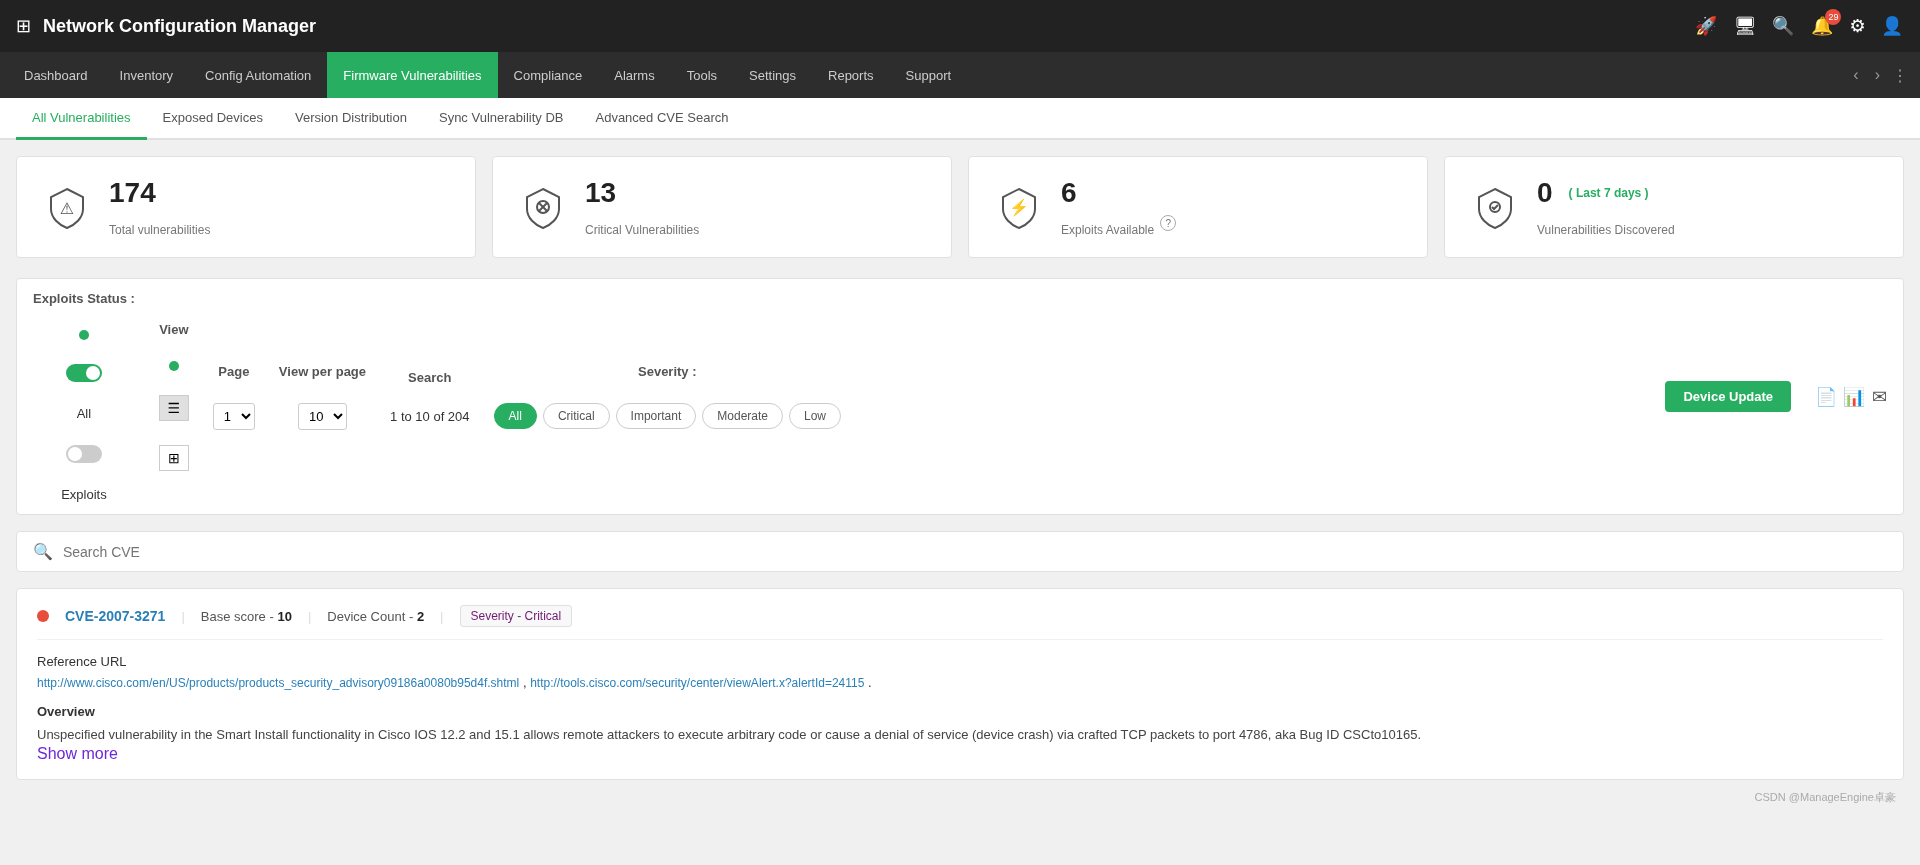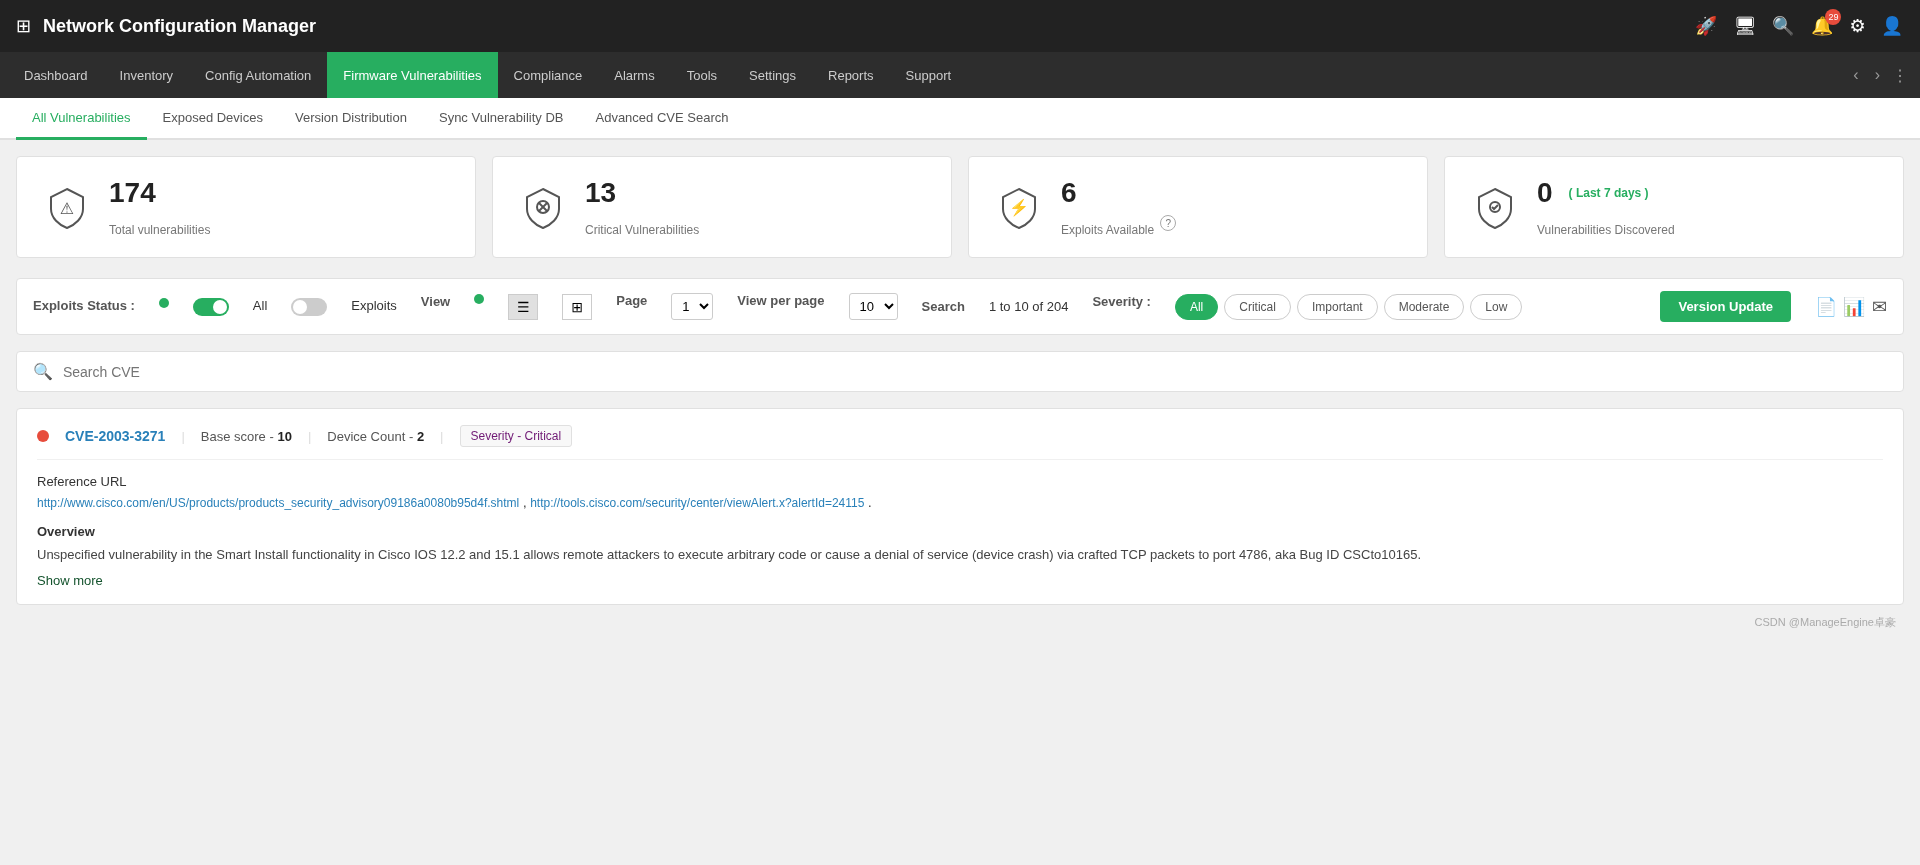--- a/index.html
+++ b/index.html
@@ -112,21 +112,21 @@
     .controls-row {
       background: #fff;
       border: 1px solid #e0e0e0;
       border-radius: 4px;
       padding: 12px 16px;
       display: flex;
       align-items: center;
       gap: 24px;
       margin-bottom: 16px;
     }
-    .control-group { display: flex; gap: 24px; }
+    .control-group { display: flex; align-items: center; gap: 24px; flex-direction: column; }
     .control-label { font-size: 13px; color: #555; font-weight: bold; }
     .toggle {
       width: 36px; height: 18px; border-radius: 9px;
       display: inline-block; position: relative; cursor: pointer;
     }
     .toggle-on { background: #27ae60; }
     .toggle-off { background: #ccc; }
     .toggle::after {
       content: '';
       position: absolute;
@@ -206,21 +206,21 @@
       border-radius: 3px; padding: 3px 10px; font-size: 12px; color: #701a75;
     }
 
     .ref-section { margin-bottom: 14px; }
     .ref-title { font-weight: normal; font-size: 13px; margin-bottom: 6px; }
     .ref-link { color: #2980b9; font-size: 12px; text-decoration: none; }
 
     .overview-section { }
     .overview-title { font-weight: bold; font-size: 13px; margin-bottom: 6px; }
     .overview-text { font-size: 13px; color: #444; line-height: 1.5; }
-    .show-more { color: #14532d; font-size: 13px; cursor: pointer; display: inline-block; margin-top: 8px; }
+    .show-more { color: #6d28d9; font-size: 16px; cursor: pointer; display: inline-block; }
 
     .watermark {
       text-align: right;
       color: #aaa;
       font-size: 11px;
       margin-top: 10px;
       padding-right: 8px;
     }
   </style>
 </head>
@@ -385,40 +385,40 @@
         <button class="sev-btn active">All</button>
         <button class="sev-btn">Critical</button>
         <button class="sev-btn">Important</button>
         <button class="sev-btn">Moderate</button>
         <button class="sev-btn">Low</button>
       </div>
     </div>
 
     <div class="spacer"></div>
 
-    <button class="request-btn">Version Update</button>
+    <button class="request-btn">Device Update</button>
 
     <div class="export-icons">
       <span class="export-icon">📄</span>
       <span class="export-icon">📊</span>
       <span class="export-icon">✉</span>
     </div>
 
   </div>
 
   <div class="search-bar">
     <span class="search-icon">🔍</span>
     <input type="text" placeholder="Search CVE" style="">
   </div>
 
   <div class="cve-card">
 
     <div class="cve-header">
       <span class="cve-dot"></span>
-      <a class="cve-id">CVE-2003-3271</a>
+      <a class="cve-id">CVE-2007-3271</a>
       <span class="cve-sep">|</span>
       <span class="cve-meta">
         <span>Base score -</span>
         <strong>10</strong>
       </span>
       <span class="cve-sep">|</span>
       <span class="cve-meta">
         <span>Device Count -</span>
         <strong>2</strong>
       </span>

